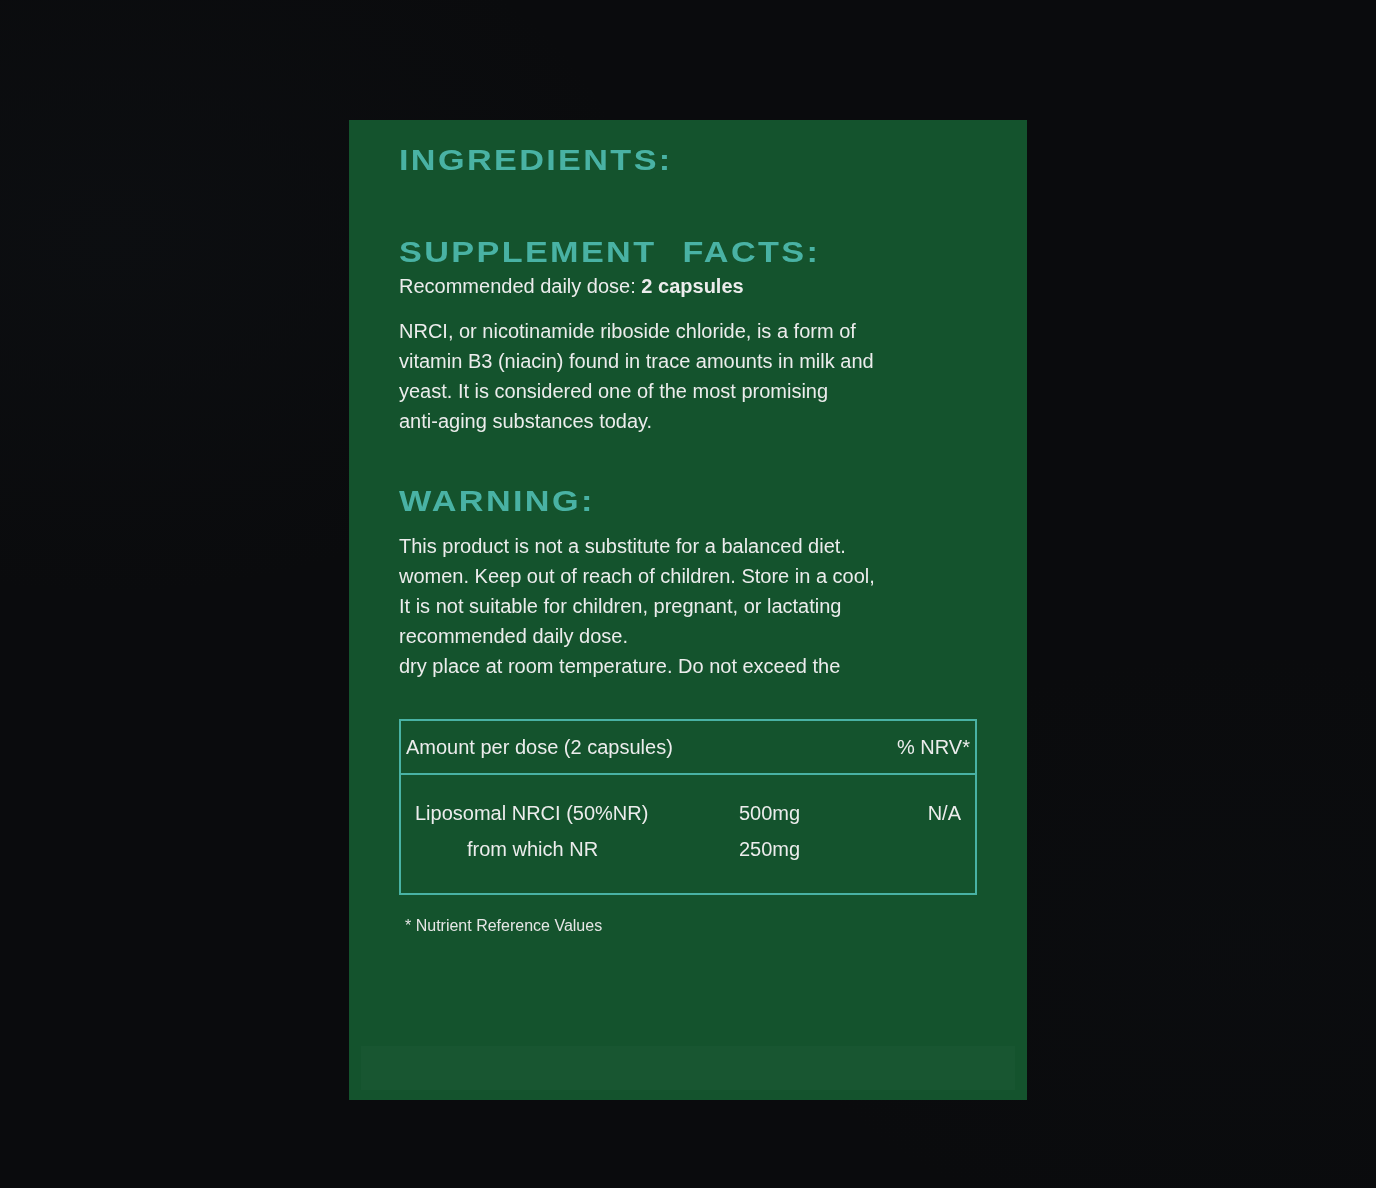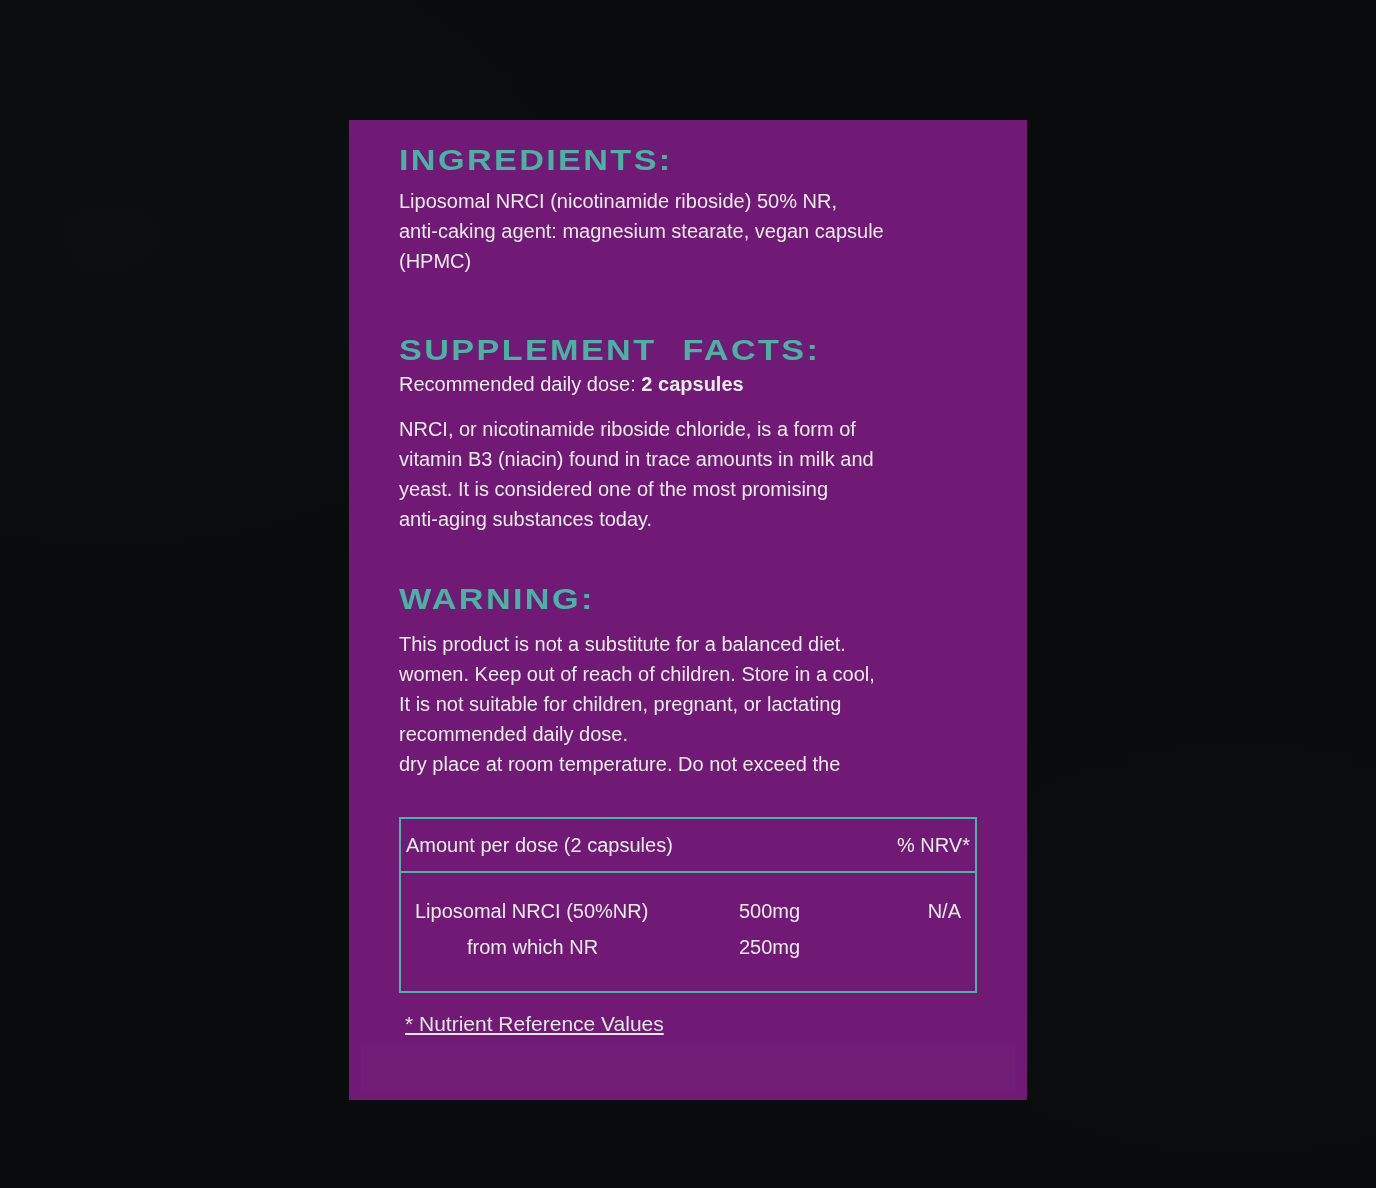--- a/index.html
+++ b/index.html
@@ -21,21 +21,21 @@
     background:
       radial-gradient(900px 600px at 8% 20%, rgba(30,40,50,0.10), rgba(0,0,0,0) 60%),
       radial-gradient(800px 500px at 90% 80%, rgba(20,28,36,0.08), rgba(0,0,0,0) 60%);
   }
   .label-panel {
     position: absolute;
     left: 349px;
     top: 120px;
     width: 678px;
     height: 980px;
-    background: #701a75;
+    background: #14532d;
     box-sizing: border-box;
     padding: 22px 50px 0 50px;
   }
   .panel-footer-band {
     position: absolute;
     left: 12px;
     right: 12px;
     bottom: 10px;
     height: 44px;
     background: rgba(255,255,255,0.02);
@@ -90,39 +90,33 @@
     display: grid;
     grid-template-columns: 324px 170px 1fr;
     line-height: 36px;
   }
   .dose-table-row .cell-nrv { text-align: right; }
   .dose-table-row.indented .cell-name { padding-left: 52px; }
   .table-footnote {
     margin-top: 21px;
     margin-left: 6px;
     color: #e6e6e6;
-    font-size: 21px;
+    font-size: 16px;
     line-height: 20px;
-    text-decoration: underline;
   }
 </style>
 </head>
 <body>
 
 <div class="backdrop"></div>
 
 <div class="label-panel">
 
   <h2 class="section-heading ingredients-heading">INGREDIENTS:</h2>
 
-  <p class="body-copy ingredients-copy">
-    <span class="line">Liposomal NRCI (nicotinamide riboside) 50% NR,</span>
-    <span class="line">anti-caking agent: magnesium stearate, vegan capsule</span>
-    <span class="line">(HPMC)</span>
-  </p>
 
   <h2 class="section-heading supplement-heading">SUPPLEMENT FACTS:</h2>
 
   <p class="body-copy dose-line">
     <span>Recommended daily dose: </span><span class="dose-value">2 capsules</span>
   </p>
 
   <p class="body-copy facts-copy">
     <span class="line">NRCI, or nicotinamide riboside chloride, is a form of</span>
     <span class="line">vitamin B3 (niacin) found in trace amounts in milk and</span>

